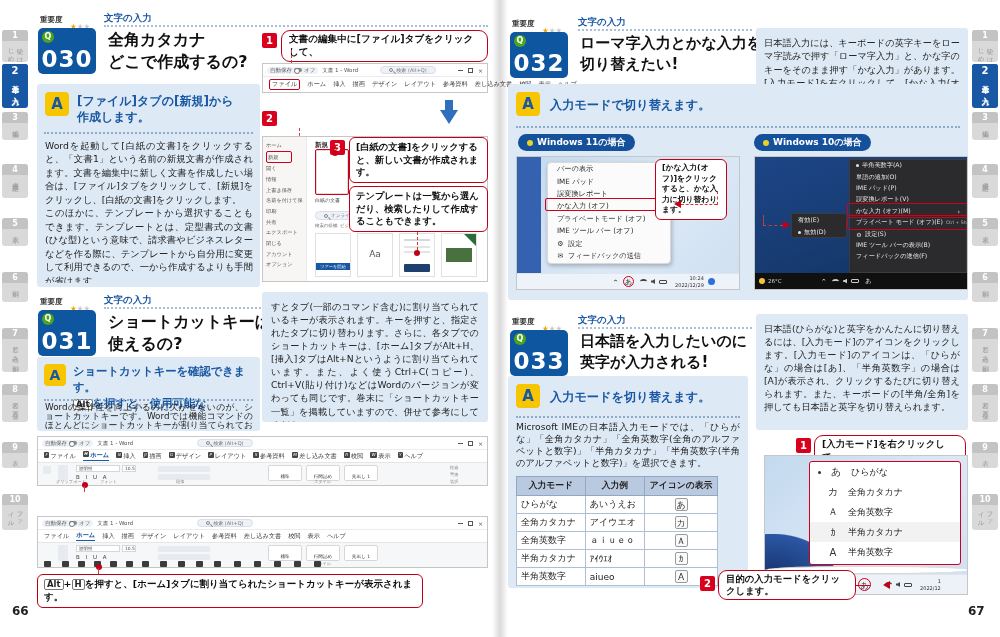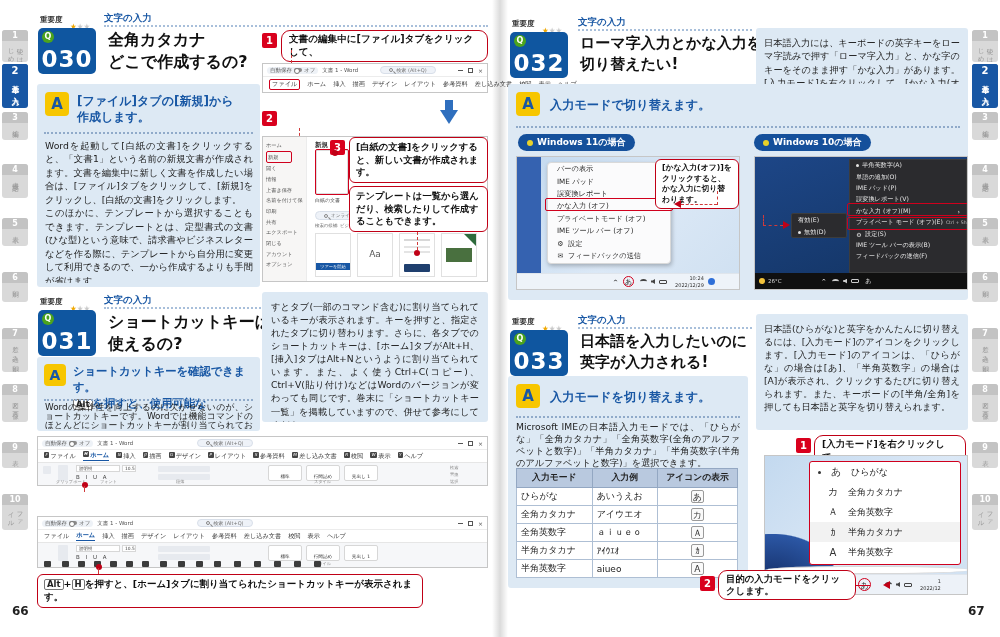--- a/index.html
+++ b/index.html
@@ -457,21 +457,21 @@
         <div class="mi">
             <span class="micon" style="width:7px;font-size:7px">⚙</span>
             <span>設定</span>
           </div>
         <div class="mi">
             <span class="micon" style="width:7px;font-size:7px">✉</span>
             <span>フィードバックの送信</span>
           </div>
       </div>
       <div class="redbox abs" style="left:28px;top:41px;width:128px;height:13px"></div>
-      <div class="note abs" style="left:138px;top:2px;width:84px;font-size:7.8px">[かな入力(オフ)]をクリックすると、かな入力に切り替わります。</div>
+      <div class="note abs" style="left:138px;top:2px;width:72px;font-size:7.8px">[かな入力(オフ)]をクリックすると、かな入力に切り替わります。</div>
       <div class="vdash abs" style="left:200px;top:34px;height:14px"></div>
       <div class="hdash abs" style="left:164px;top:47px;width:36px"></div>
       <div class="arrL abs" style="left:157px;top:43px"></div>
       <div class="tb11 abs" style="left:0;bottom:0;width:224px;height:16px">
         <span style="margin-left:96px;font-weight:bold">^</span>
         <span class="redring" style="width:11px;height:11px;text-align:center;font-size:7px;line-height:11px;margin-left:5px"><span>あ</span></span>
         <span class="wifi" style="margin-left:6px"></span>
         <span class="spk" style="margin-left:4px"></span>
         <span class="batt" style="margin-left:4px"></span>
         <span class="clk" style="margin-left:8px"><span>10:24</span><br><span>2022/12/29</span></span>
@@ -544,21 +544,21 @@
 
   <div class="panel abs" style="left:756px;top:314px;width:212px;height:116px">
     <div class="body" style="padding:8px 8px;font-size:9.2px;line-height:1.42;height:116px;overflow:hidden">日本語(ひらがな)と英字をかんたんに切り替えるには、[入力モード]のアイコンをクリックします。[入力モード]のアイコンは、「ひらがな」の場合は[あ]、「半角英数字」の場合は[A]が表示され、クリックするたびに切り替えられます。また、キーボードの[半角/全角]を押しても日本語と英字を切り替えられます。</div>
   </div>
 
   <div class="panel abs" style="left:508px;top:376px;width:240px;height:212px">
     <div class="abadge abs" style="left:8px;top:8px;width:24px;height:24px;font-size:15px;line-height:24px">A</div>
     <div class="ans abs" style="left:42px;top:13px;font-size:12.2px">入力モードを切り替えます。</div>
     <div class="dotted abs" style="left:8px;top:40px;width:224px"></div>
     <div class="body abs" style="left:8px;top:45px;width:224px;height:48px;font-size:9.2px;line-height:1.3;overflow:hidden">Microsoft IMEの日本語入力モードでは、「ひらがな」「全角カタカナ」「全角英数字(全角のアルファベットと数字)」「半角カタカナ」「半角英数字(半角のアルファベットと数字)」を選択できます。</div>
-    <table class="t33 abs" style="left:8px;top:92px;width:222px">
+    <table class="t33 abs" style="left:8px;top:100px;width:202px">
       <tbody>
           <tr>
         <th>入力モード</th>
         <th>入力例</th>
         <th>アイコンの表示</th>
       </tr>
       <tr>
         <td>ひらがな</td>
         <td>あいうえお</td>
         <td style="text-align:center"><span class="icochip">あ</span></td>

